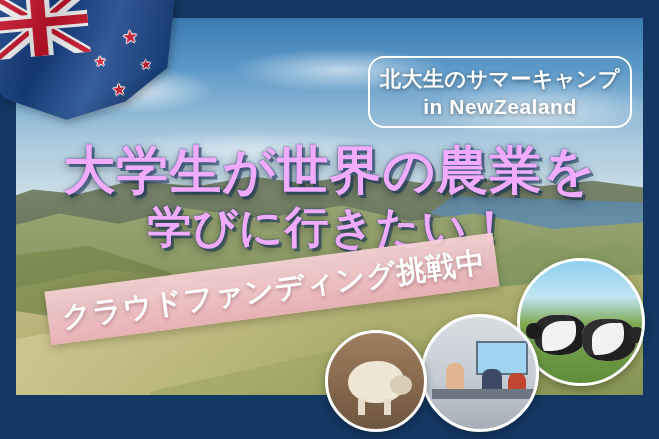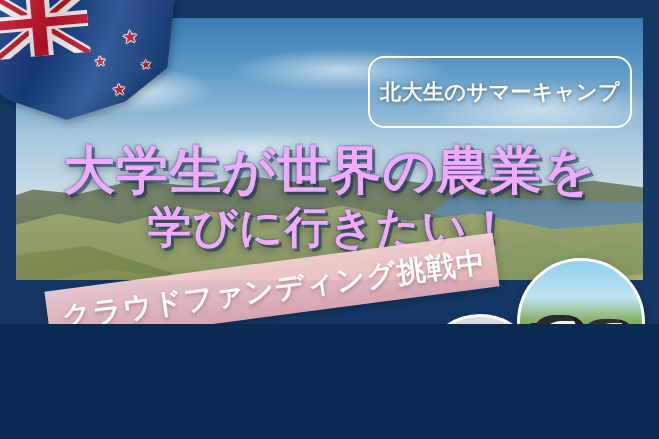--- a/index.html
+++ b/index.html
@@ -3,21 +3,21 @@
 <meta charset="utf-8">
 <style>
   html, body {
     margin: 0;
     padding: 0;
     background: #0b2a52;
   }
   #poster {
     position: relative;
     width: 659px;
-    height: 324px;
+    height: 439px;
     overflow: hidden;
     font-family: "Liberation Sans", sans-serif;
     background: #17345f;
     text-decoration: underline;
   }
 
   
   .sky {
     position: absolute;
     left: 0; top: 0; width: 659px; height: 200px;
@@ -322,20 +322,21 @@
     </div>
     <span class="star s1">★</span>
     <span class="star s2">★</span>
     <span class="star s3">★</span>
     <span class="star s4">★</span>
     <div class="flag-shade"></div>
   </div>
 
   <div class="subtitle-box">
     <div class="subtitle-line1">北大生のサマーキャンプ</div>
+    <div class="subtitle-line2">in NewZealand</div>
   </div>
 
   <div class="headline">
     <div class="headline-l1">大学生が世界の農業を</div>
     <div class="headline-l2">学びに行きたい！</div>
   </div>
 
   <div class="ribbon"></div>
   <div class="ribbon-text">クラウドファンディング挑戦中</div>
 

